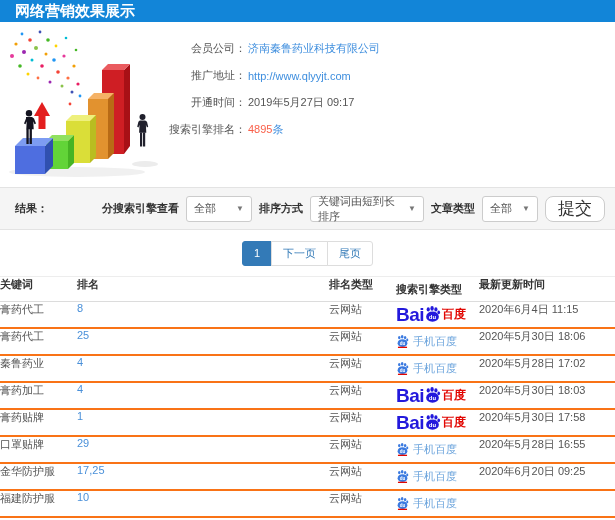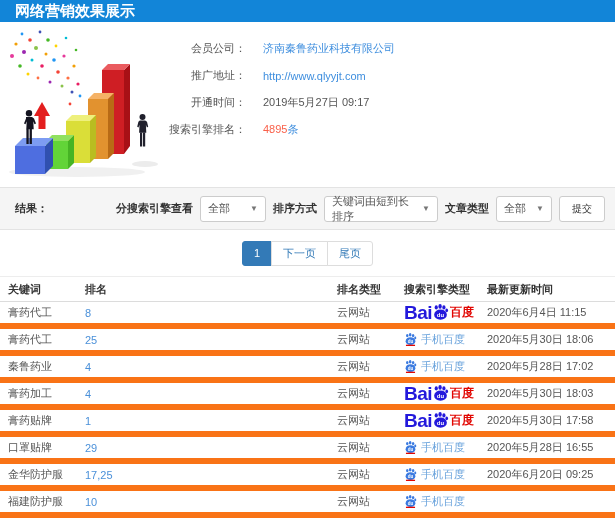--- a/index.html
+++ b/index.html
@@ -13,21 +13,21 @@
   .topbar {
     height:22px; background:#1285d8; color:#fff; line-height:22px;
     padding-left:15px; font-weight:bold; font-size:15px;
   }
   
   .info-section { position:relative; height:165px; background:#fff; }
   .illustration { position:absolute; left:2px; top:4px; }
   .info-rows { position:absolute; left:150px; top:13px; }
   .info-row { display:flex; align-items:center; height:27px; }
   .info-label { width:96px; text-align:right; color:#555; }
-  .info-value { margin-left:17px; }
+  .info-value { margin-left:2px; }
   a.link { color:#3e8ede; text-decoration:none; }
   .hl-num { color:#f9604a; }
   .hl-suffix { color:#3e8ede; }
   
   .filterbar {
     height:43px; background:#f5f5f5; border-top:1px solid #e3e3e3;
     border-bottom:1px solid #e3e3e3; display:flex; align-items:center;
     padding:16px 10px;
   }
   .result-label { font-weight:bold; color:#333; margin-left:5px; }
@@ -36,38 +36,38 @@
   .selectbox {
     background:#fff; border:1px solid #ccc; border-radius:3px; height:26px;
     display:flex; align-items:center; justify-content:space-between;
     padding:0 7px; color:#555; cursor:pointer;
   }
   .selectbox .caret { margin-left:8px; color:#777; font-size:8px; }
   .sel-engine { width:66px; }
   .sel-sort { width:114px; }
   .sel-article { width:56px; }
   .submit-btn {
-    background:#fff; border:1px solid #ccc; border-radius:3px; height:26px;
-    padding:0 12px; color:#333; font-size:10px; cursor:pointer;
+    background:#fff; border:1px solid #ccc; border-radius:8px; height:26px;
+    padding:0 12px; color:#333; font-size:17px; cursor:pointer;
     font-family:inherit;
   }
   
   .pagination { display:flex; justify-content:center; margin-top:11px; }
   .page-item {
     border:1px solid #ddd; background:#fff; color:#337ab7; padding:5px 11px;
     margin-left:-1px; text-decoration:none; line-height:13px;
   }
   .page-item:first-child { border-radius:3px 0 0 3px; margin-left:0; }
   .page-item:last-child { border-radius:0 3px 3px 0; }
   .page-item.active { background:#337ab7; border-color:#337ab7; color:#fff; }
   
   .table { margin-top:10px; border-top:1px solid #ededed; }
-  .thead, .trow { display:flex; align-items:center; padding-left:8px; }
+  .thead, .trow { display:flex; }
   .thead { height:25px; border-bottom:1px solid #dcdcdc; font-weight:bold; color:#333; }
-  .trow { height:27px; border-bottom:6px solid #f97316; }
+  .trow { height:27px; border-bottom:2px solid #f97316; }
   .c1 { width:77px; }
   .c2 { width:252px; }
   .c3 { width:67px; }
   .c4 { width:83px; display:flex; align-items:center; }
   .c5 { flex:1; }
   a.rank-link { color:#4a90d9; text-decoration:none; }
   .baidu-logo { display:flex; align-items:center; }
   .bai { color:#2319dc; font-weight:bold; font-size:19px; letter-spacing:-0.5px; }
   .bcn { color:#e10602; font-weight:bold; font-size:12px; margin-left:1px; }
   .mobile-baidu { display:flex; align-items:center; gap:4px; }

